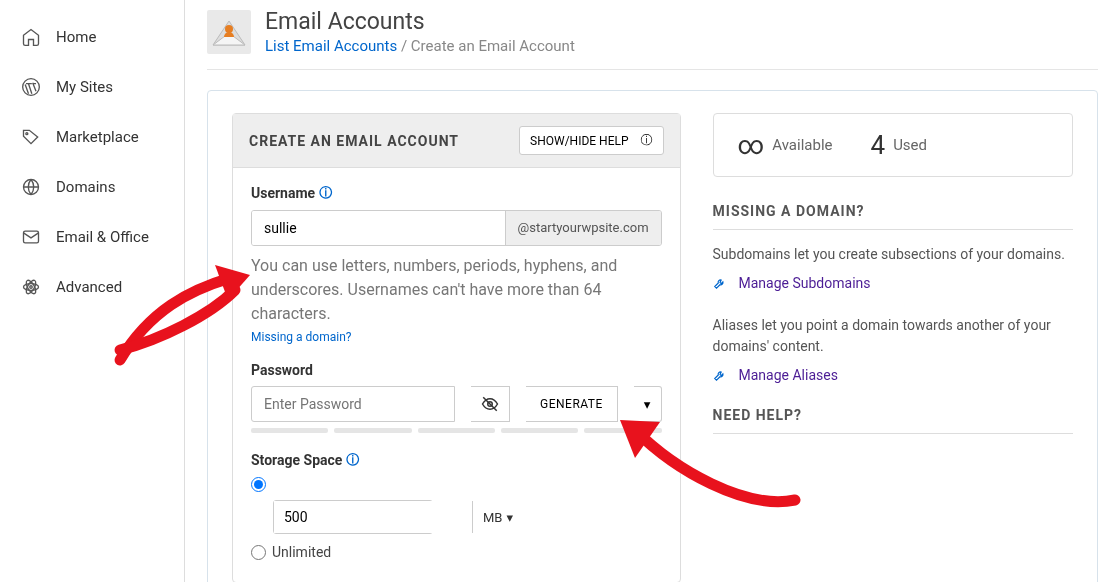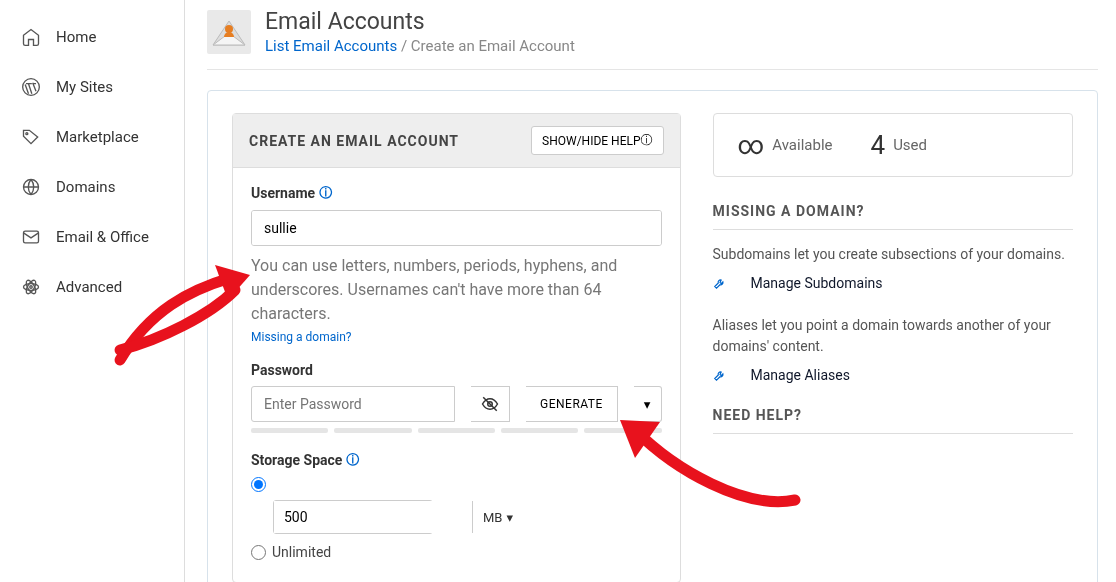--- a/index.html
+++ b/index.html
@@ -17,21 +17,21 @@
 .breadcrumb a{color:#06c;text-decoration:none}
 .panel{border:1px solid #d7e2eb;border-radius:4px;padding:22px 24px}
 .intro{font-size:15px;color:#333;margin-bottom:20px;line-height:1.5}
 .intro a{color:#06c;text-decoration:underline}
 .cols{display:flex;gap:32px}
 .left{flex:0 0 408px}
 .right{flex:1}
 .card{border:1px solid #ddd;border-radius:4px}
 .card-head{background:#eee;padding:12px 16px;display:flex;align-items:center;justify-content:space-between;border-bottom:1px solid #ddd}
 .card-head h2{font-size:14px;letter-spacing:1px;font-weight:700;color:#444;text-transform:uppercase}
-.help-btn{background:#fff;border:1px solid #ccc;border-radius:3px;padding:5px 10px;font-size:12px;cursor:pointer;display:flex;align-items:center;gap:0}
+.help-btn{background:#fff;border:1px solid #ccc;border-radius:3px;padding:5px 10px;font-size:12px;cursor:pointer;display:flex;align-items:center;gap:12px}
 .card-body{padding:16px 18px}
 .fld-lbl{font-weight:700;font-size:14px;color:#333;margin-bottom:8px;display:flex;align-items:center;gap:4px}
 .q{color:#06c;font-size:13px}
 .input-row{display:flex;border:1px solid #ccc;border-radius:3px;overflow:hidden;margin-bottom:8px}
 .input-row input{flex:1;border:none;padding:9px 12px;font-size:14px;outline:none}
 .input-row .domain{background:#eee;border-left:1px solid #ccc;padding:9px 12px;font-size:13px;color:#555}
 .hint{font-size:16px;color:#777;line-height:1.5;margin-bottom:4px}
 .link{color:#06c;font-size:12px;cursor:pointer}
 .pwd-row{display:flex;gap:16px;margin-bottom:6px}
 .pwd-row input{flex:1;border:1px solid #ccc;border-radius:3px 0 0 3px;padding:9px 12px;font-size:14px;outline:none}
@@ -43,21 +43,21 @@
 .storage-val{display:flex;border:1px solid #ccc;border-radius:3px;width:160px;margin:8px 0 10px 22px}
 .storage-val input{flex:1;border:none;padding:8px 10px;font-size:14px;outline:none}
 .storage-val .unit{border-left:1px solid #ccc;padding:8px 10px;font-size:13px;display:flex;align-items:center;gap:4px;cursor:pointer}
 .radio-row{display:flex;align-items:center;gap:6px;margin:6px 0;font-size:14px;color:#444}
 .radio-row input{width:15px;height:15px}
 .stats{border:1px solid #ddd;border-radius:4px;padding:16px 24px;display:flex;gap:38px;align-items:center;margin-bottom:26px}
 .stats .stat{display:flex;align-items:center;gap:8px;font-size:15px;color:#666}
 .stats .num{font-size:26px;color:#333}
 .sec-title{font-size:14px;letter-spacing:1px;font-weight:700;color:#555;border-bottom:1px solid #ddd;padding-bottom:10px;margin-bottom:14px;text-transform:uppercase}
 .sec-text{font-size:14px;color:#555;line-height:1.5;margin-bottom:10px}
-.action-link{color:#0f172a;font-size:14px;display:flex;align-items:center;gap:24px;cursor:pointer;margin-bottom:24px}
+.action-link{color:#4c1d95;font-size:14px;display:flex;align-items:center;gap:12px;cursor:pointer;margin-bottom:24px}
 .wrench{color:#06c}
 .arrow{position:absolute;pointer-events:none}
 svg{display:block}
 .ext-icon{display:inline-block;vertical-align:middle;margin-left:2px}
 </style>
 </head>
 <body>
 
 <div class="layout">
   <div class="sidebar">
@@ -150,20 +150,21 @@
                   <span>ⓘ</span>
                 </button>
             </div>
             <div class="card-body">
               <div class="fld-lbl">
                   <span>Username</span>
                   <span class="q">ⓘ</span>
                 </div>
               <div class="input-row">
                 <input type="text" value="sullie" style="">
+                <div class="domain">@startyourwpsite.com</div>
               </div>
               <div class="hint">You can use letters, numbers, periods, hyphens, and underscores. Usernames can't have more than 64 characters.</div>
               <div class="link">Missing a domain?</div>
 
               <div class="fld-lbl" style="margin-top:18px">Password</div>
               <div class="pwd-row">
                 <input type="password" placeholder="Enter Password" style="">
                 <button class="pwd-btn">
                     <span>
                       <svg width="18" height="18" viewBox="0 0 24 24" fill="none" stroke="#333" stroke-width="2">

